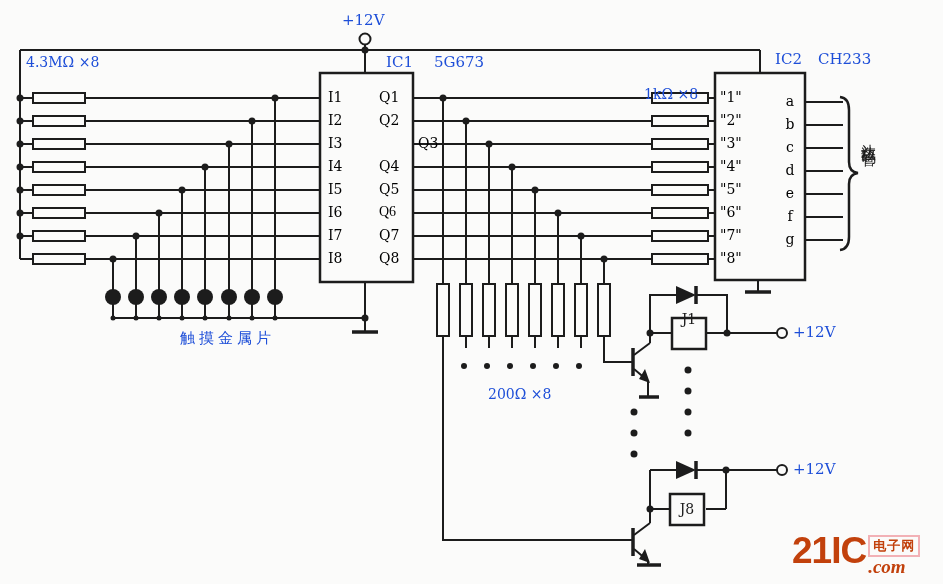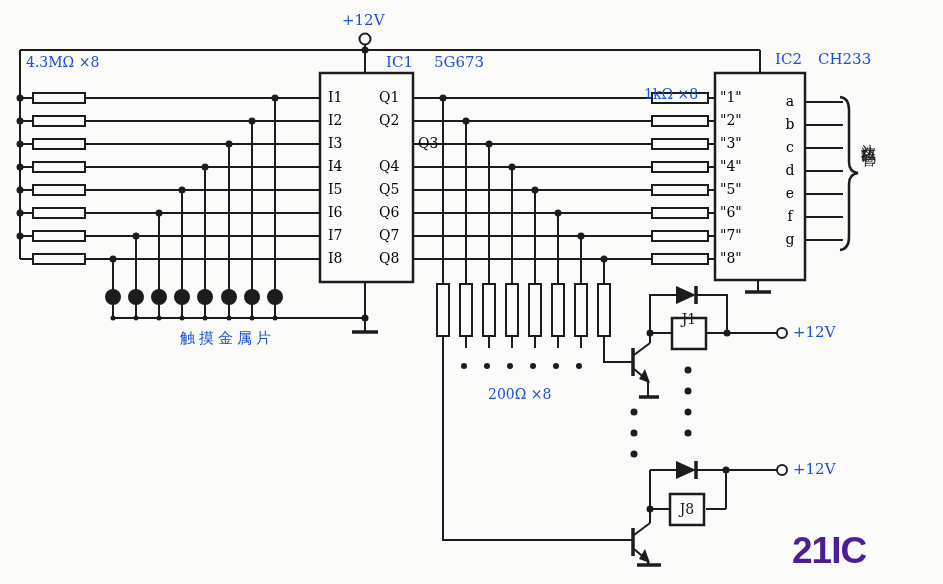--- a/index.html
+++ b/index.html
@@ -232,21 +232,21 @@
   <div class="pin" style="left:328px;top:182px;">I5</div>
   <div class="pin" style="left:328px;top:205px;">I6</div>
   <div class="pin" style="left:328px;top:228px;">I7</div>
   <div class="pin" style="left:328px;top:251px;">I8</div>
 
   <div class="pin" style="left:379px;top:90px;">Q1</div>
   <div class="pin" style="left:379px;top:113px;">Q2</div>
   <div class="pin" style="left:375px;top:136px;margin-left:43px;">Q3</div>
   <div class="pin" style="left:379px;top:159px;">Q4</div>
   <div class="pin" style="left:379px;top:182px;">Q5</div>
-  <div class="pin" style="left:379px;top:205px;">Q6</div>
+  <div class="pin" style="left:379px;top:205px;font-family:Liberation Serif, serif;">Q6</div>
   <div class="pin" style="left:379px;top:228px;">Q7</div>
   <div class="pin" style="left:379px;top:251px;">Q8</div>
 
   <div class="pin" style="left:720px;top:90px;">"1"</div>
   <div class="pin" style="left:720px;top:113px;">"2"</div>
   <div class="pin" style="left:720px;top:136px;">"3"</div>
   <div class="pin" style="left:720px;top:159px;">"4"</div>
   <div class="pin" style="left:720px;top:182px;">"5"</div>
   <div class="pin" style="left:720px;top:205px;">"6"</div>
   <div class="pin" style="left:720px;top:228px;">"7"</div>
@@ -262,17 +262,21 @@
 
   <div class="relay-lbl" style="left:672px;top:312px;width:34px;">J1</div>
   <div class="relay-lbl" style="left:670px;top:502px;width:34px;">J8</div>
 
   <div class="lbl big" style="left:793px;top:324px;">+12V</div>
   <div class="lbl big" style="left:793px;top:461px;">+12V</div>
 
   <div class="lbl cjk" style="left:180px;top:330px;">触摸金属片</div>
   <div class="vtext" style="left:860px;top:132px;">达数码管</div>
 
-  <div class="wm" style="color:#4c1d95;">
+  <div class="wm" style="color:#c2410c;">
     <span class="wm-brand">21IC</span>
+    <span class="wm-col">
+      <span class="wm-tag" style="border-color:#f2b1b6;">电子网</span>
+      <span class="wm-domain">.com</span>
+    </span>
   </div>
 
 </div>
 
 </body></html>

